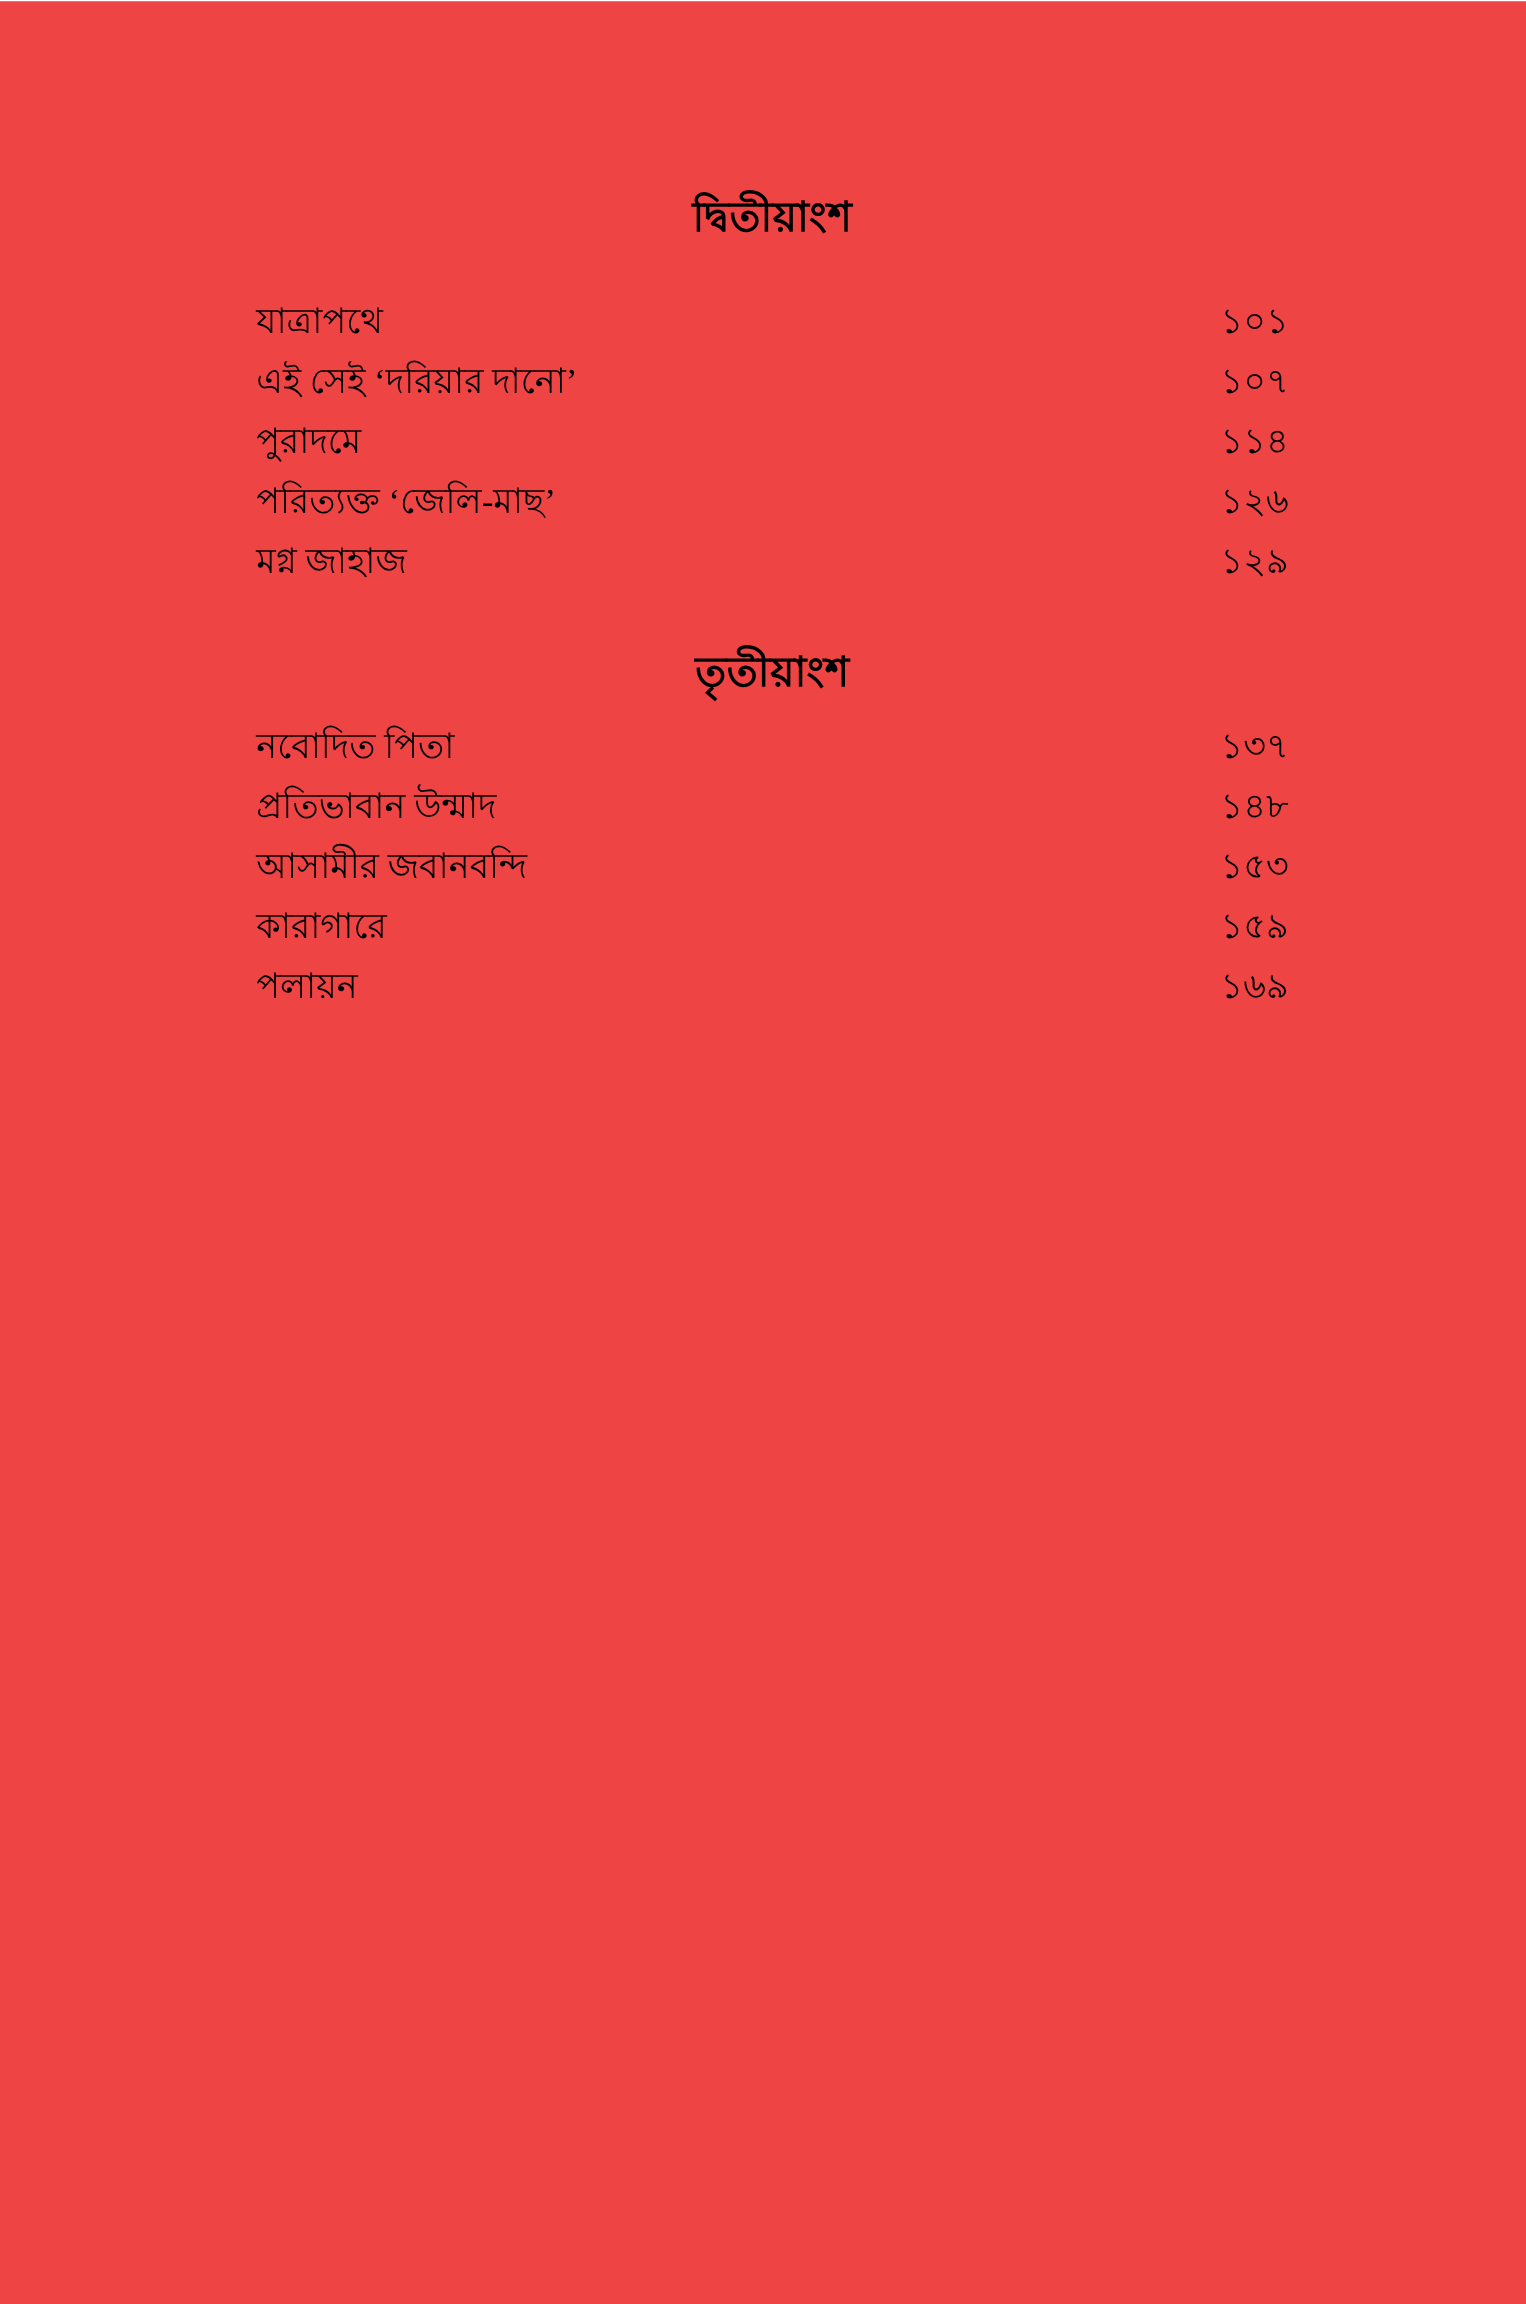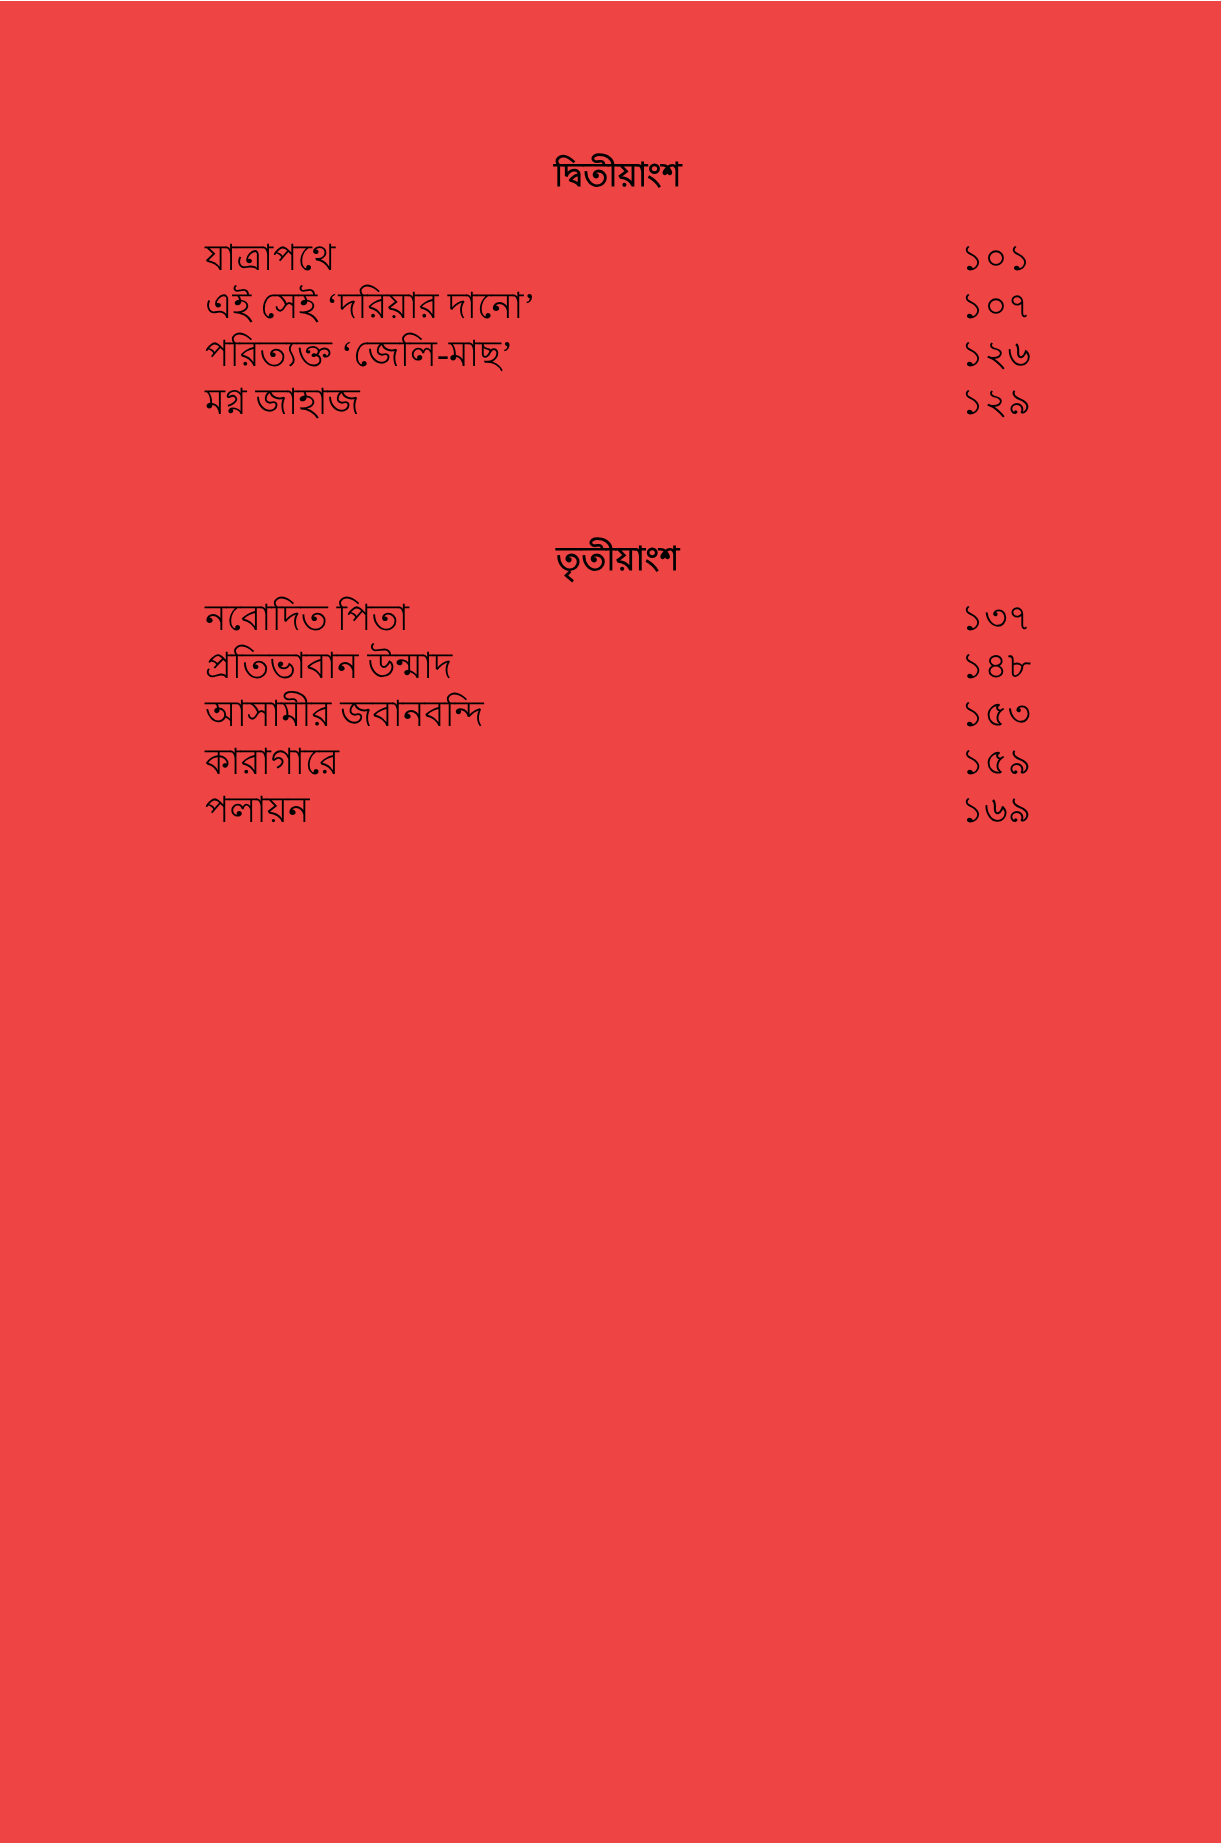--- a/index.html
+++ b/index.html
@@ -34,34 +34,34 @@
     text-align: center;
     font-size: 33px;
     font-weight: bold;
     line-height: 42px;
     letter-spacing: 0.5px;
   }
   .heading-first {
     margin-top: 153px;
   }
   .heading-second {
-    margin-top: 112px;
+    margin-top: 44px;
   }
   .toc-list {
     margin-top: 38px;
   }
   .toc-list-second {
     margin-top: 14px;
   }
   .toc-row {
     display: flex;
     justify-content: space-between;
     align-items: center;
     height: 48px;
-    font-size: 36px;
+    font-size: 28px;
     line-height: 48px;
   }
   .toc-title {
     white-space: nowrap;
   }
   .toc-page-num {
     white-space: nowrap;
     text-align: right;
   }
 </style>
@@ -74,20 +74,24 @@
     <h1 class="section-heading heading-first">দ্বিতীয়াংশ</h1>
 
     <div class="toc-list">
       <div class="toc-row">
         <span class="toc-title">যাত্রাপথে</span>
         <span class="toc-page-num">১০১</span>
       </div>
       <div class="toc-row">
         <span class="toc-title">এই সেই ‘দরিয়ার দানো’</span>
         <span class="toc-page-num">১০৭</span>
+      </div>
+      <div class="toc-row">
+        <span class="toc-title">পুরাদমে</span>
+        <span class="toc-page-num">১১৪</span>
       </div>
       <div class="toc-row">
         <span class="toc-title">পরিত্যক্ত ‘জেলি-মাছ’</span>
         <span class="toc-page-num">১২৬</span>
       </div>
       <div class="toc-row">
         <span class="toc-title">মগ্ন জাহাজ</span>
         <span class="toc-page-num">১২৯</span>
       </div>
     </div>

